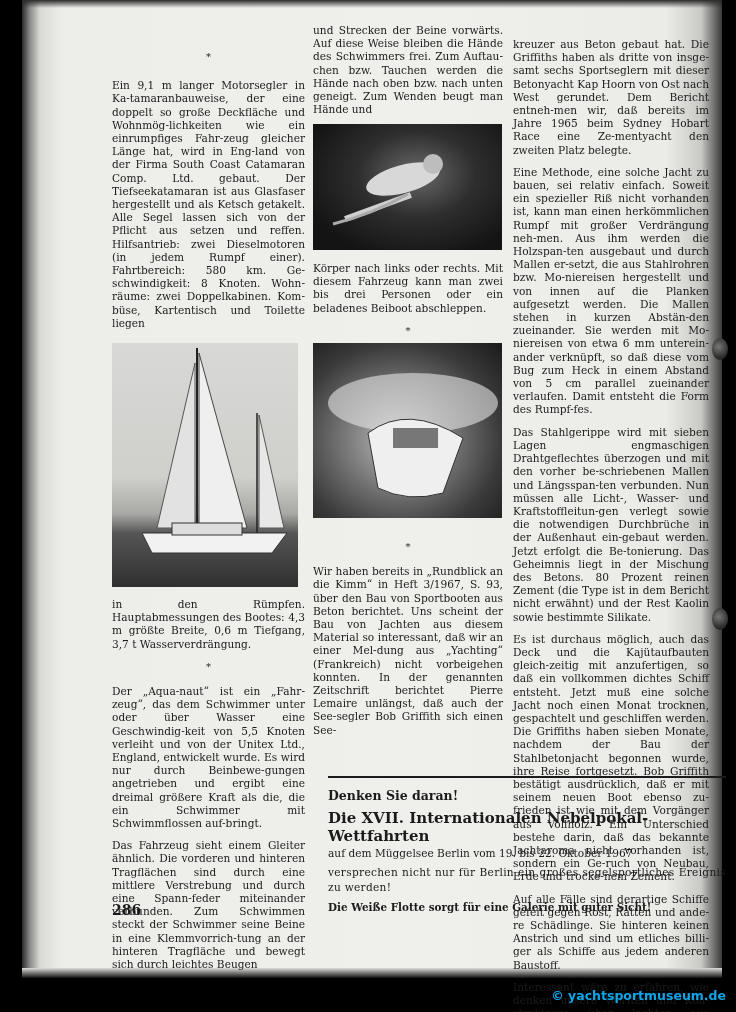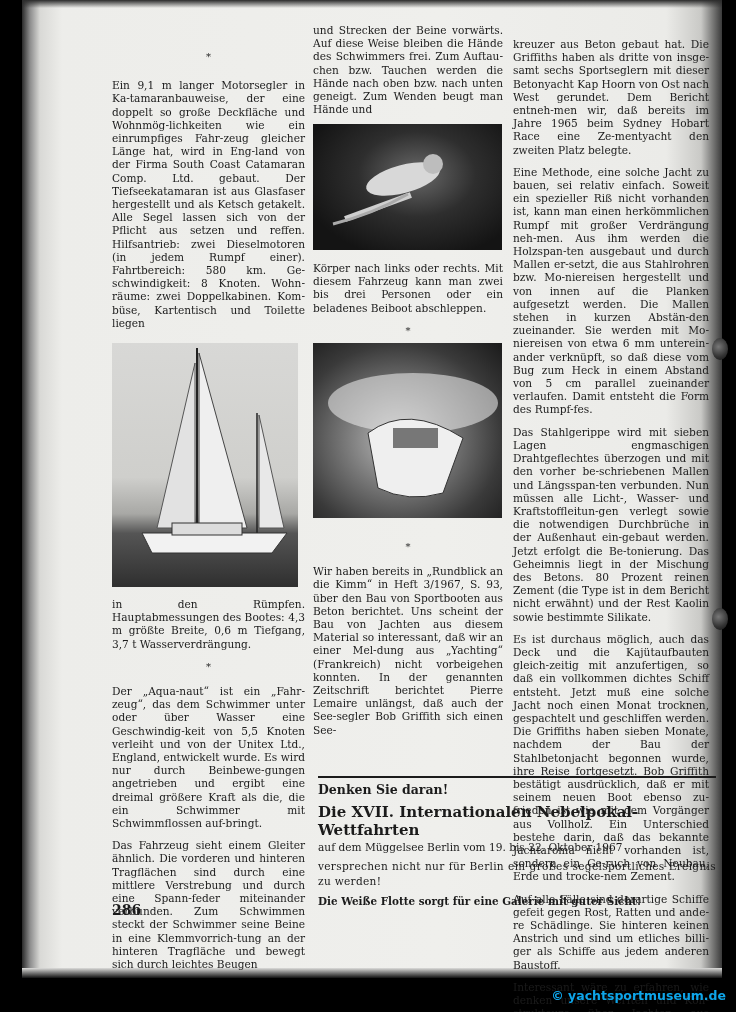--- a/index.html
+++ b/index.html
@@ -28,21 +28,21 @@
   .c3 { left: 513px; top: 38px; width: 196px; }
 
   .photo { position: absolute; overflow: hidden; }
   .photo-diver { left: 313px; top: 124px; width: 189px; height: 126px;
     background: radial-gradient(ellipse at 55% 40%, #6a6a6a 0%, #2e2e2e 40%, #141414 80%); }
   .photo-sail { left: 112px; top: 343px; width: 186px; height: 244px;
     background: linear-gradient(180deg, #d8d8d6 0%, #cfcfcc 55%, #a8a8a5 70%, #555 78%, #2f2f2f 100%); }
   .photo-boat { left: 313px; top: 343px; width: 189px; height: 175px;
     background: radial-gradient(ellipse at 45% 55%, #bdbdbd 0%, #7a7a7a 35%, #3a3a3a 70%, #1a1a1a 100%); }
 
-  .notice { position: absolute; left: 318px; top: 776px; width: 398px; border-top: 2px solid #1b1b1b; padding-top: 4px; color: #1b1b1b; }
+  .notice { position: absolute; left: 328px; top: 776px; width: 398px; border-top: 2px solid #1b1b1b; padding-top: 10px; color: #1b1b1b; }
   .notice .n-head { font-weight: bold; font-size: 12.5px; margin: 0 0 6px 0; }
   .notice .n-title { font-weight: bold; font-size: 15px; margin: 0 0 2px 0; }
   .notice .n-sub { font-size: 10.6px; margin: 0 0 6px 0; }
   .notice .n-body { font-size: 10.6px; line-height: 15px; text-align: justify; margin: 0 0 6px 0; letter-spacing: 0.3px; }
   .notice .n-foot { font-weight: bold; font-size: 10.4px; margin: 0; }
 
   .page-number { position: absolute; left: 112px; top: 902px; font-size: 14px; font-weight: bold; color: #1b1b1b; }
   .binder-hole { position: absolute; width: 16px; height: 22px; border-radius: 50%;
     background: radial-gradient(circle at 40% 40%, #777 0%, #333 60%, #111 100%); }
   .watermark { position: absolute; right: 10px; top: 988px; color: #0ea5e9; font-family: "DejaVu Sans", sans-serif; font-size: 12.5px; font-weight: bold; }

